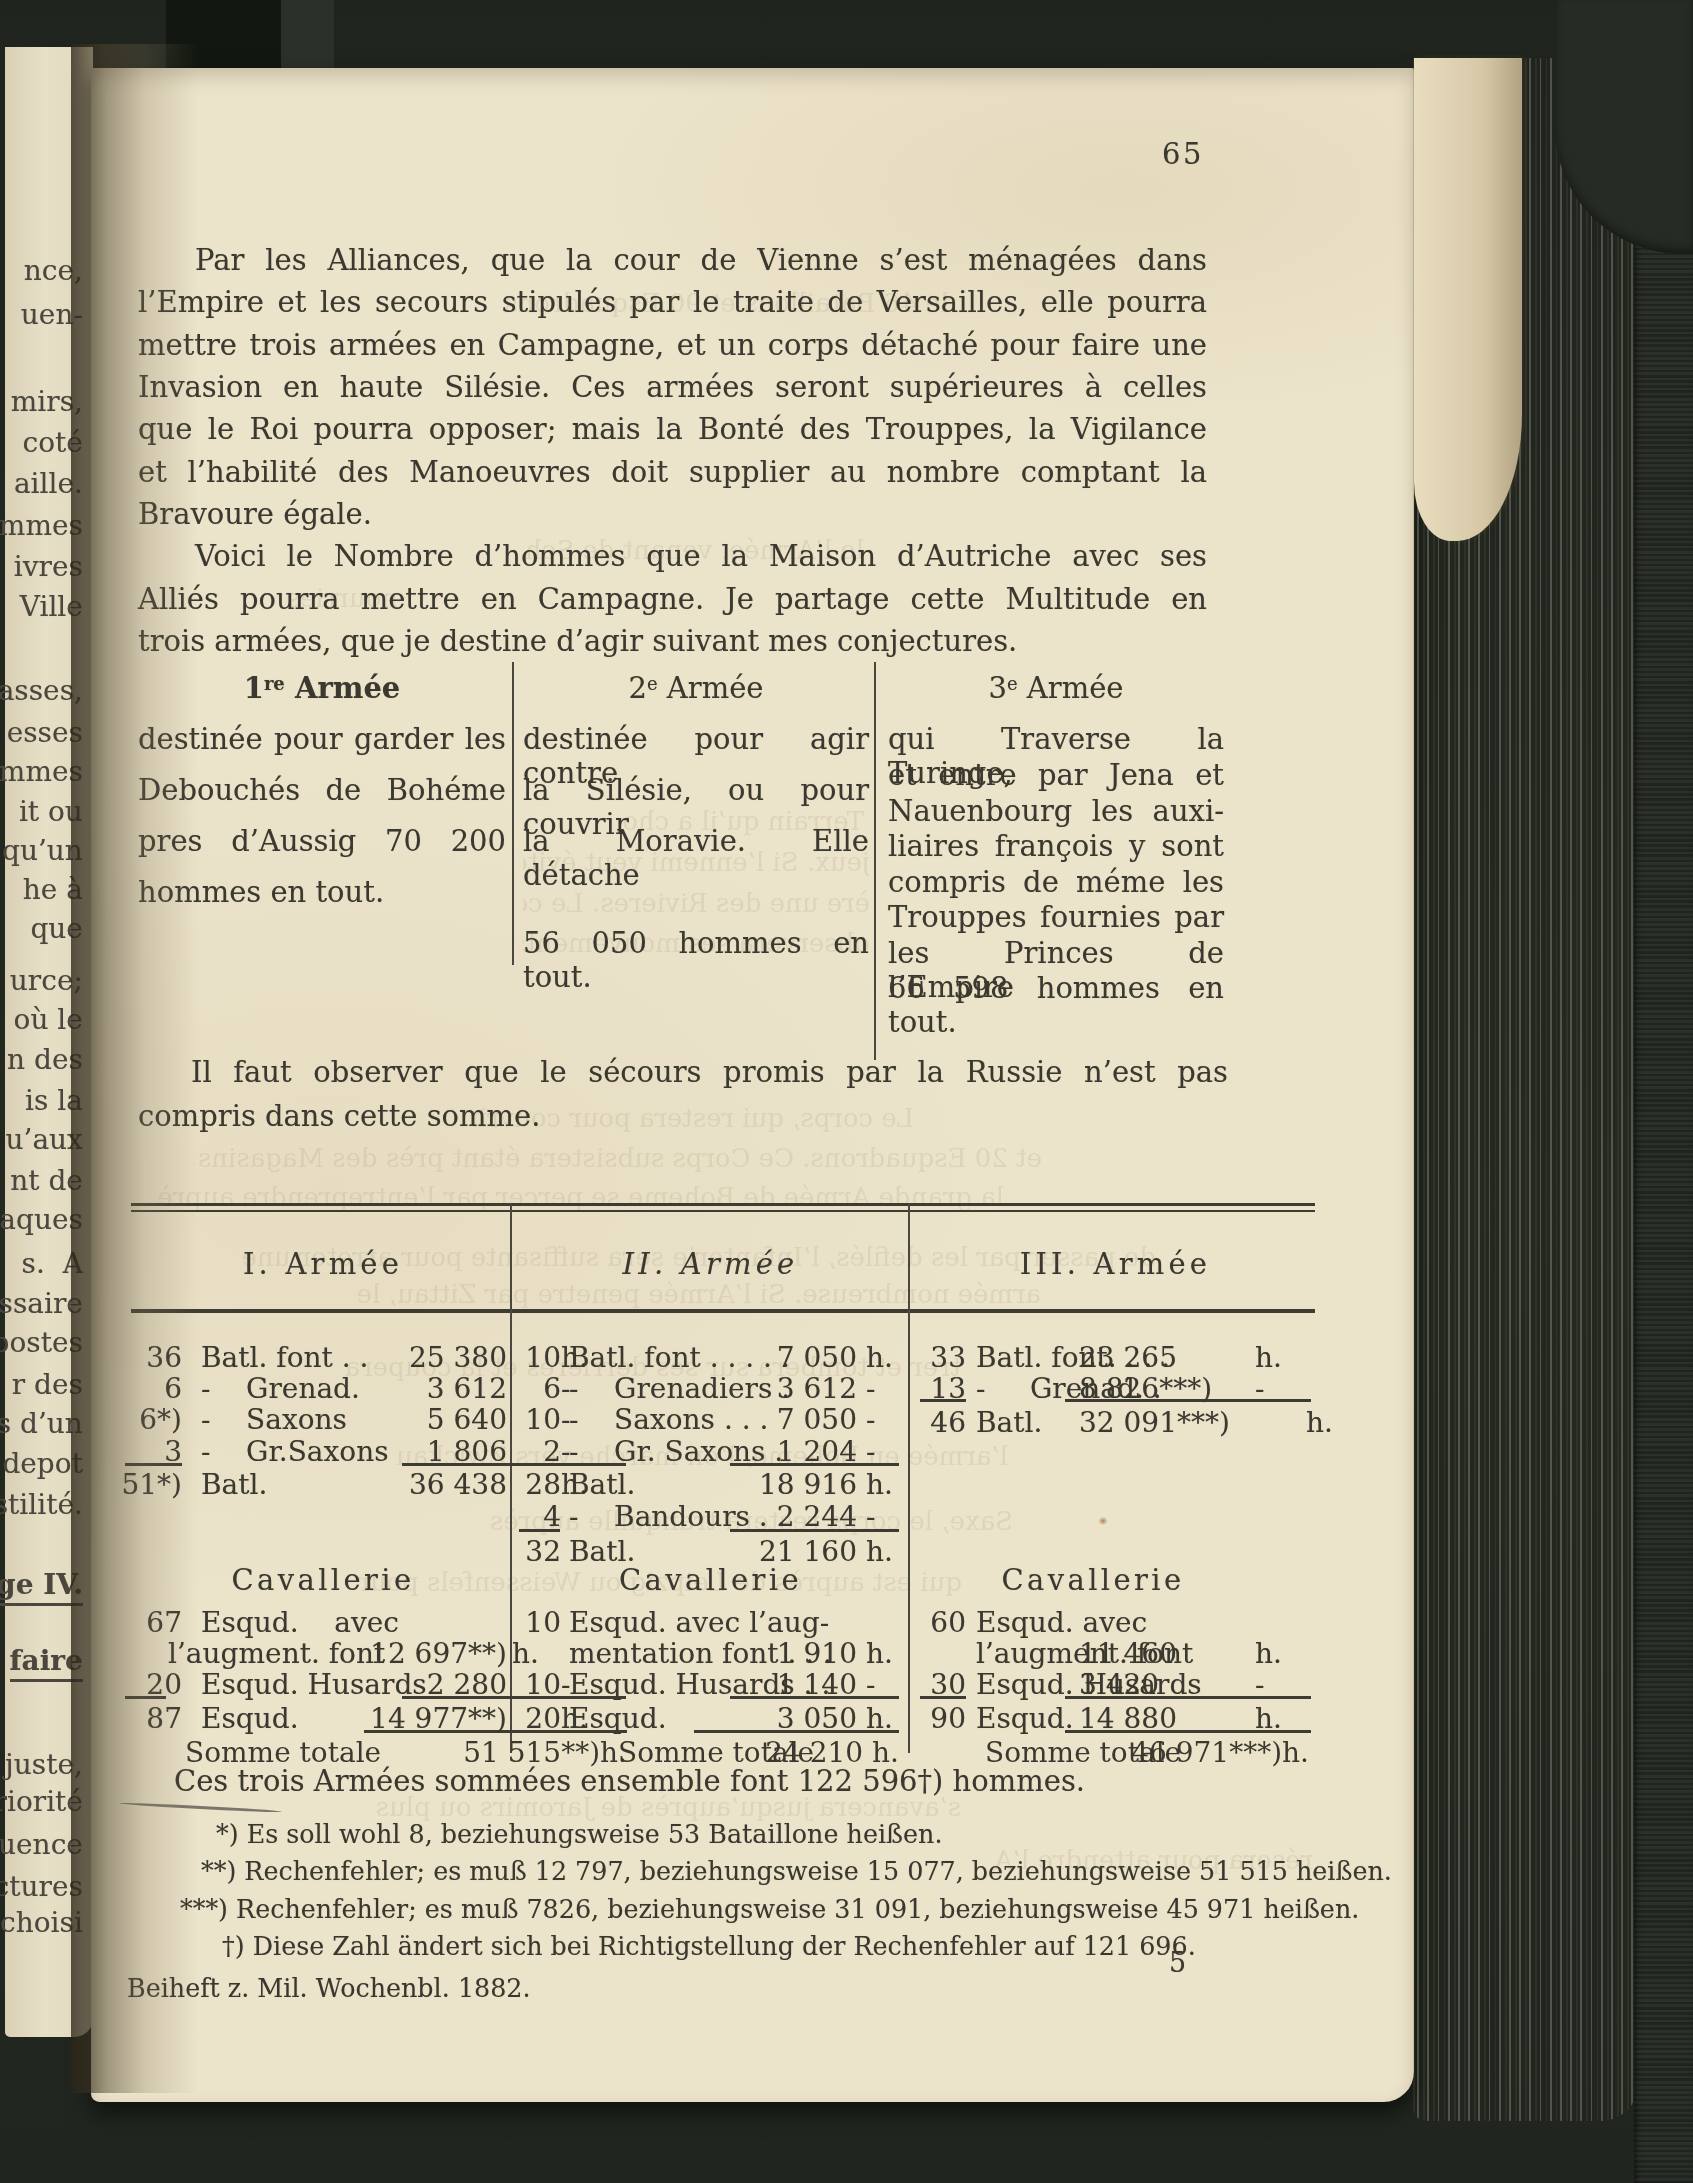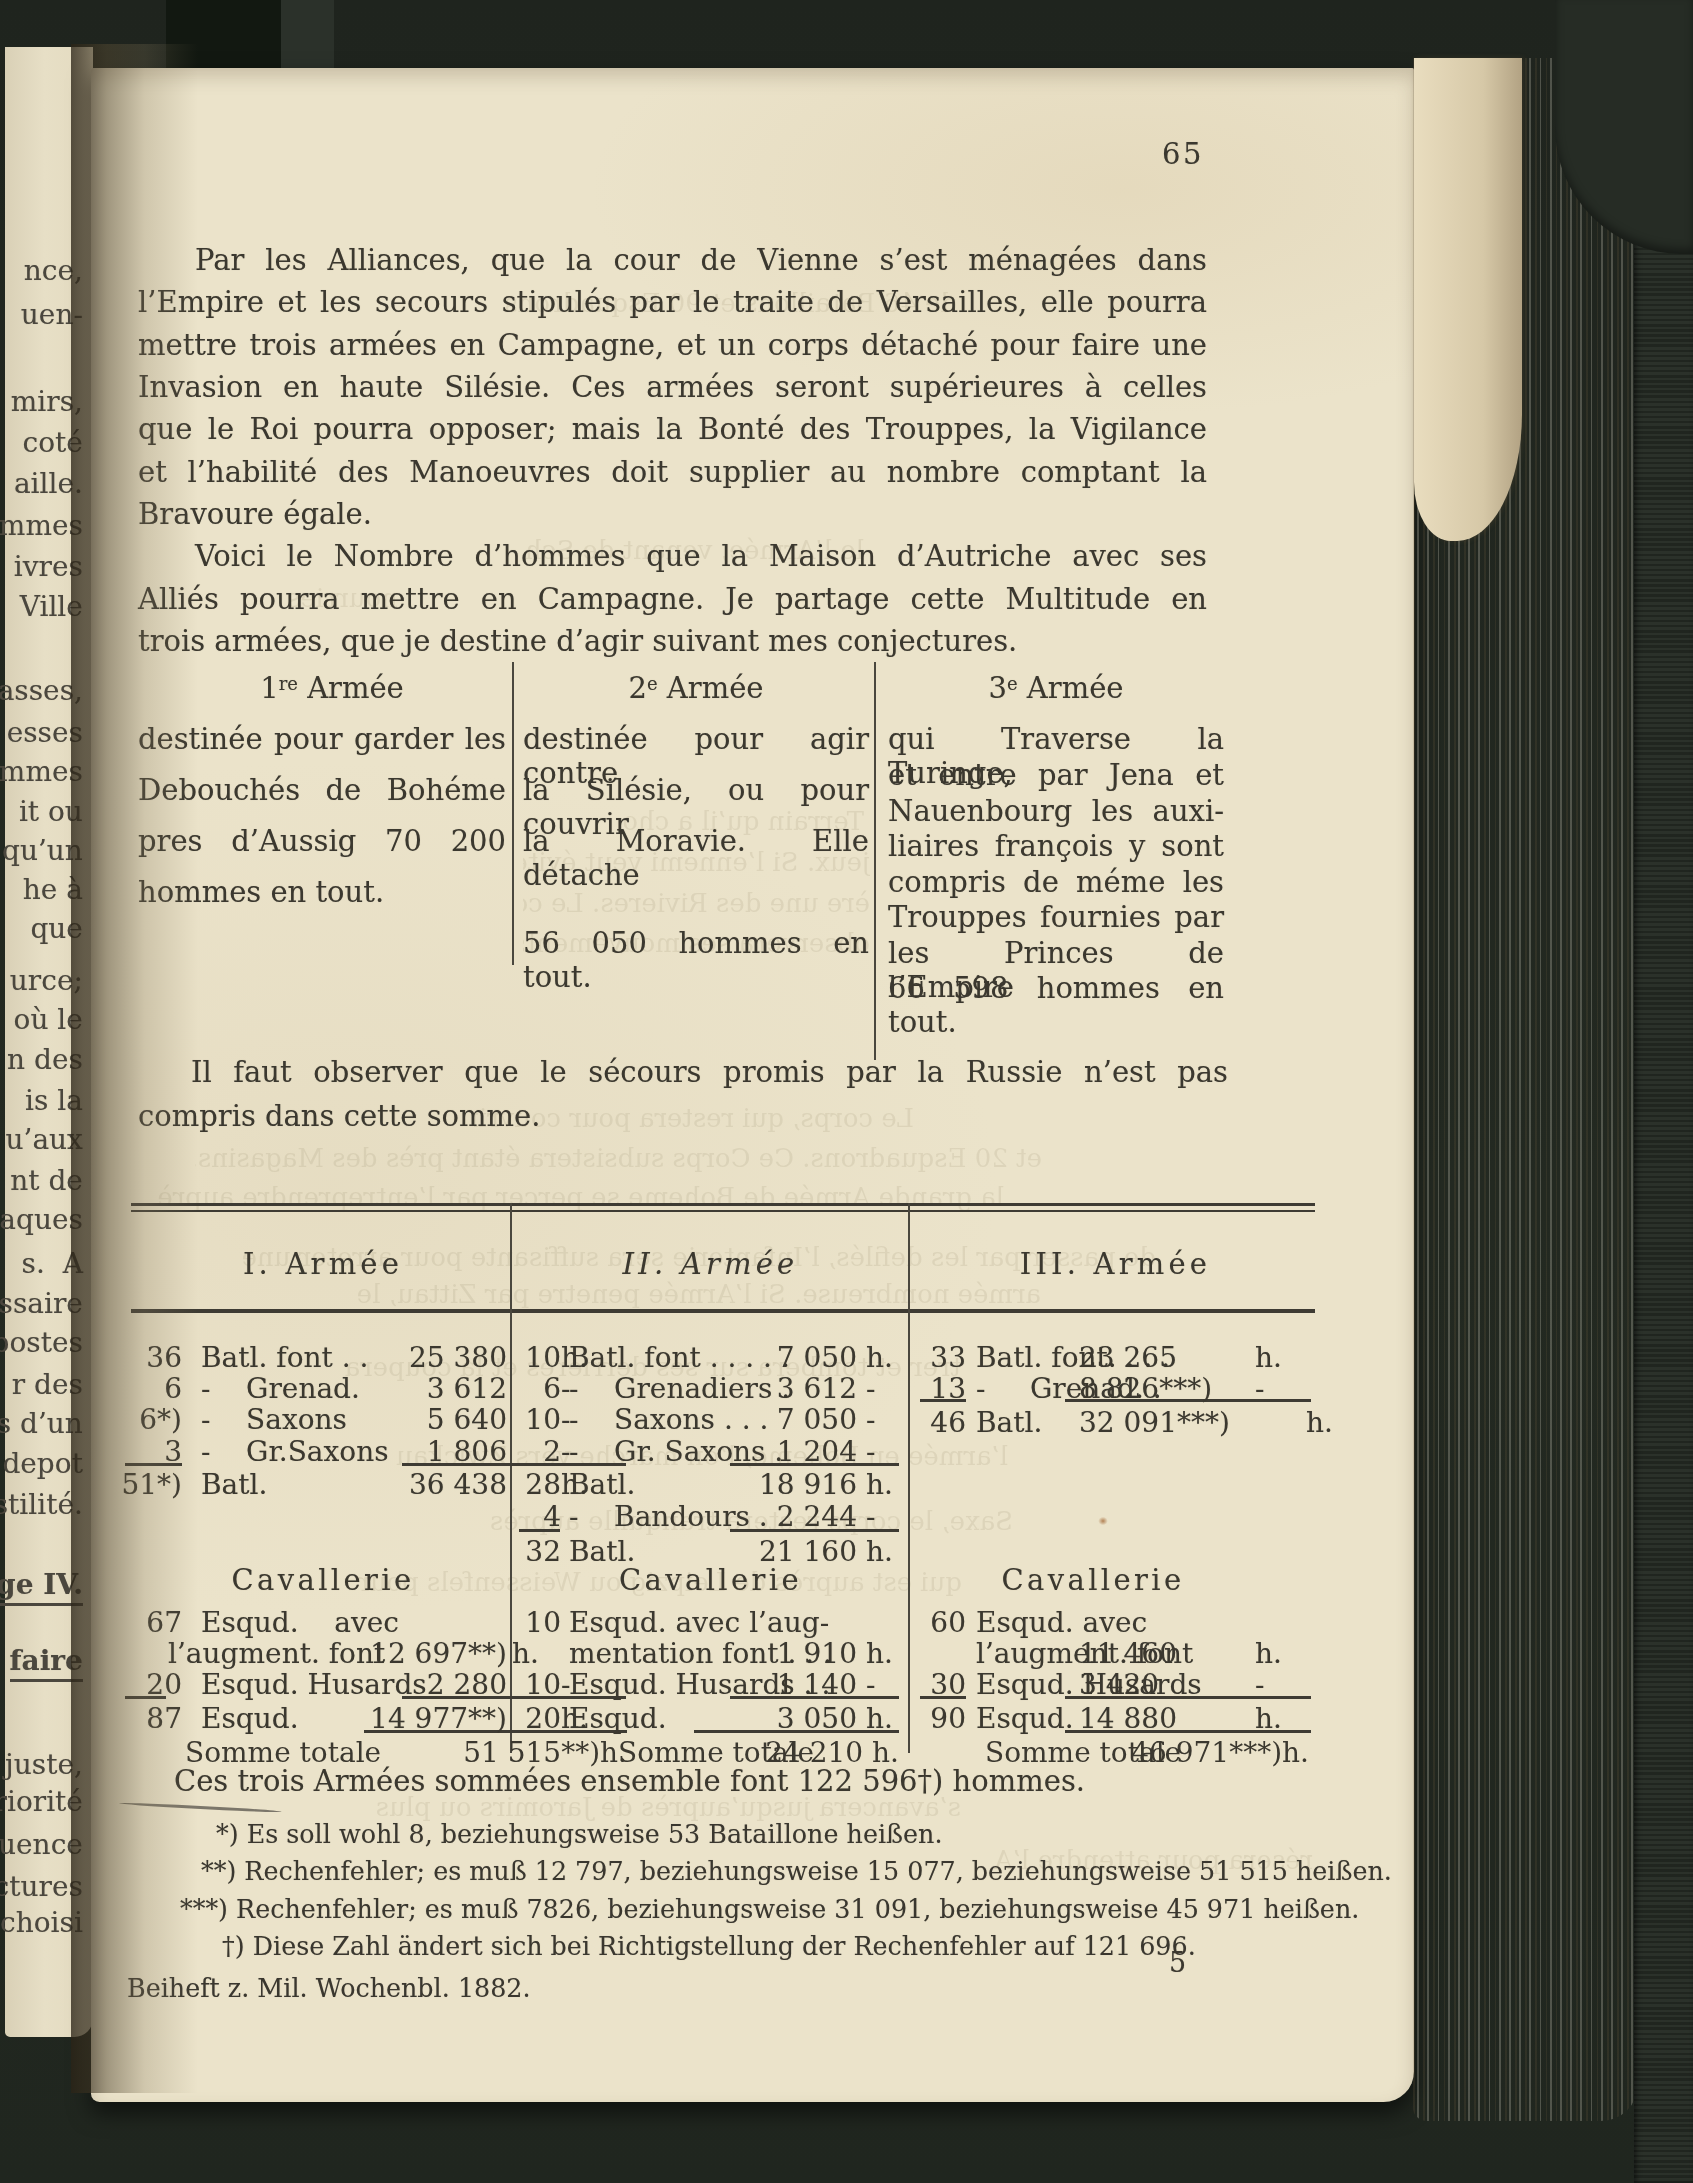--- a/index.html
+++ b/index.html
@@ -161,21 +161,21 @@
   <div class="t just" style="left:138px;top:328px;width:1069px;">mettre trois armées en Campagne, et un corps détaché pour faire une</div>
   <div class="t just" style="left:138px;top:370px;width:1069px;">Invasion en haute Silésie. Ces armées seront supérieures à celles</div>
   <div class="t just" style="left:138px;top:412px;width:1069px;">que le Roi pourra opposer; mais la Bonté des Trouppes, la Vigilance</div>
   <div class="t just" style="left:138px;top:455px;width:1069px;">et l’habilité des Manoeuvres doit supplier au nombre comptant la</div>
   <div class="t" style="left:138px;top:497px;width:1069px;">Bravoure égale.</div>
 
   <div class="t just" style="left:195px;top:539px;width:1012px;">Voici le Nombre d’hommes que la Maison d’Autriche avec ses</div>
   <div class="t just" style="left:138px;top:582px;width:1069px;">Alliés pourra mettre en Campagne. Je partage cette Multitude en</div>
   <div class="t" style="left:138px;top:624px;width:1069px;">trois armées, que je destine d’agir suivant mes conjectures.</div>
 
-  <div class="t ctr" style="left:148px;top:667px;width:368px;"><span>1</span><span class="sup">re</span><span> Armée</span></div>
+  <div class="t ctr" style="left:138px;top:667px;width:368px;font-weight:bold;"><span>1</span><span class="sup">re</span><span> Armée</span></div>
   <div class="t ctr" style="left:523px;top:667px;width:346px;"><span>2</span><span class="sup">e</span><span> Armée</span></div>
   <div class="t ctr" style="left:888px;top:667px;width:336px;"><span>3</span><span class="sup">e</span><span> Armée</span></div>
 
   <div class="vrule" style="left:512px;top:662px;height:303px;"></div>
   <div class="vrule" style="left:874px;top:662px;height:398px;"></div>
 
   <div class="t just" style="left:138px;top:722px;width:368px;">destinée pour garder les</div>
   <div class="t just" style="left:138px;top:773px;width:368px;">Debouchés de Bohéme</div>
   <div class="t just" style="left:138px;top:824px;width:368px;">pres d’Aussig 70&nbsp;200</div>
   <div class="t" style="left:138px;top:875px;width:368px;">hommes en tout.</div>

